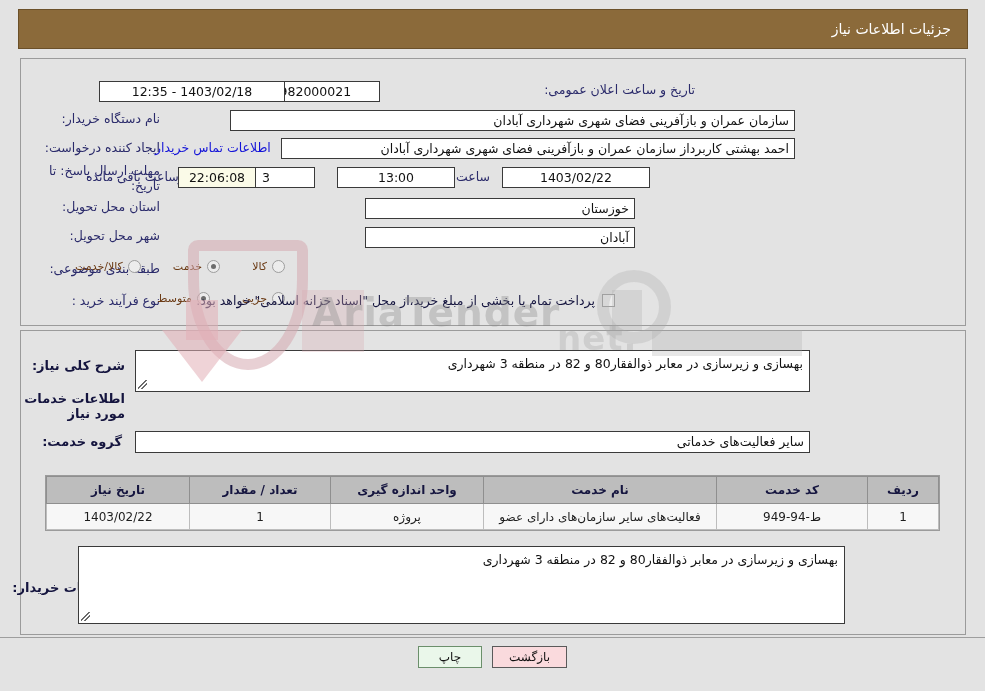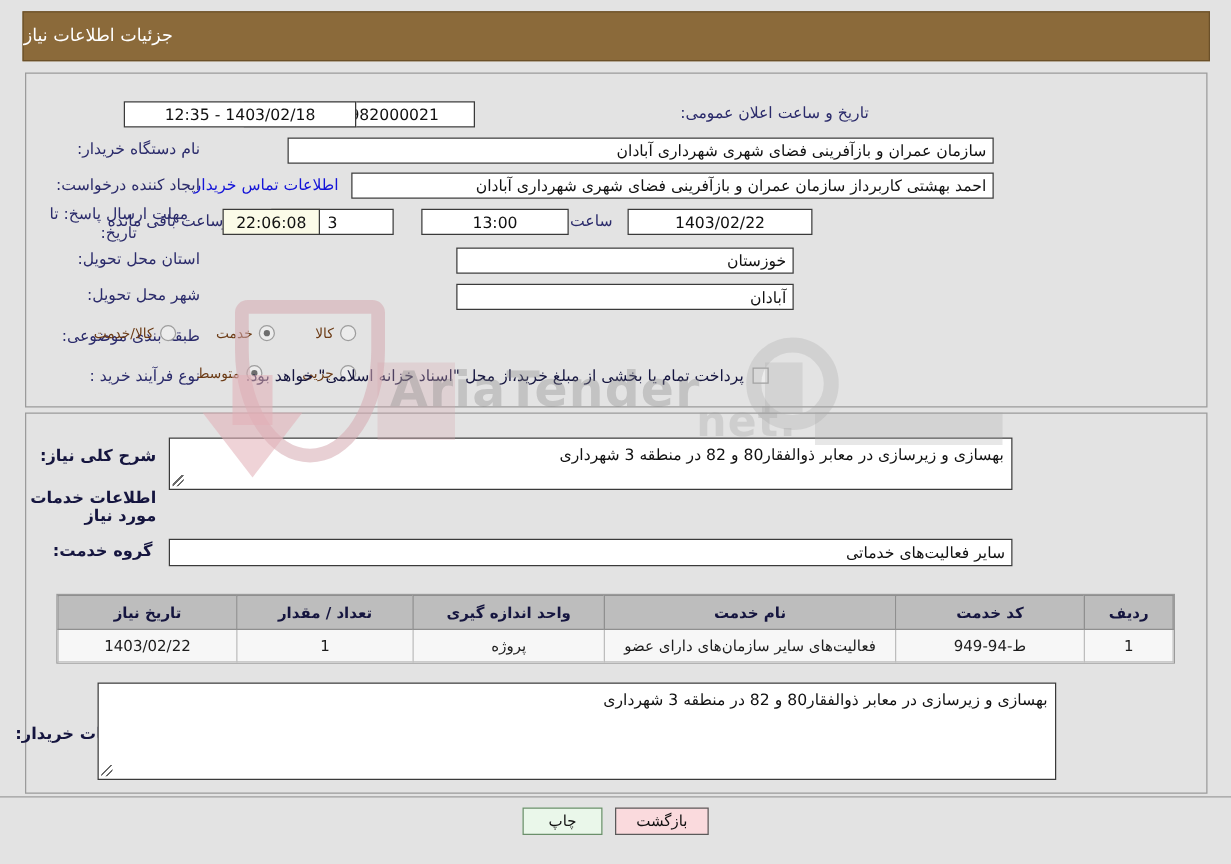--- a/index.html
+++ b/index.html
@@ -82,21 +82,21 @@
   
   .title-bar {
     position: absolute;
     left: 18px; top: 9px;
     width: 950px; height: 40px;
     background: #8b6a3a;
     border: 1px solid #6b5029;
     box-sizing: border-box;
     display: flex;
     align-items: center;
-    justify-content: flex-end;
+    justify-content: flex-start;
     padding-right: 16px;
   }
   .title-bar .ttl {
     color: #ffffff;
     font-size: 14px;
     font-weight: normal;
   }
 
   
   .panel {
@@ -111,21 +111,21 @@
   
   .frow {
     position: absolute;
     display: flex;
     align-items: center;
     direction: rtl;
   }
   .lbl {
     color: #2b2b6b;
     font-size: 12.5px;
-    text-align: center;
+    text-align: right;
     line-height: 15px;
     white-space: pre-line;
   }
   .fld {
     background: #ffffff;
     border: 1px solid #3a3a3a;
     box-sizing: border-box;
     height: 21px;
     line-height: 19px;
     font-size: 12.5px;

